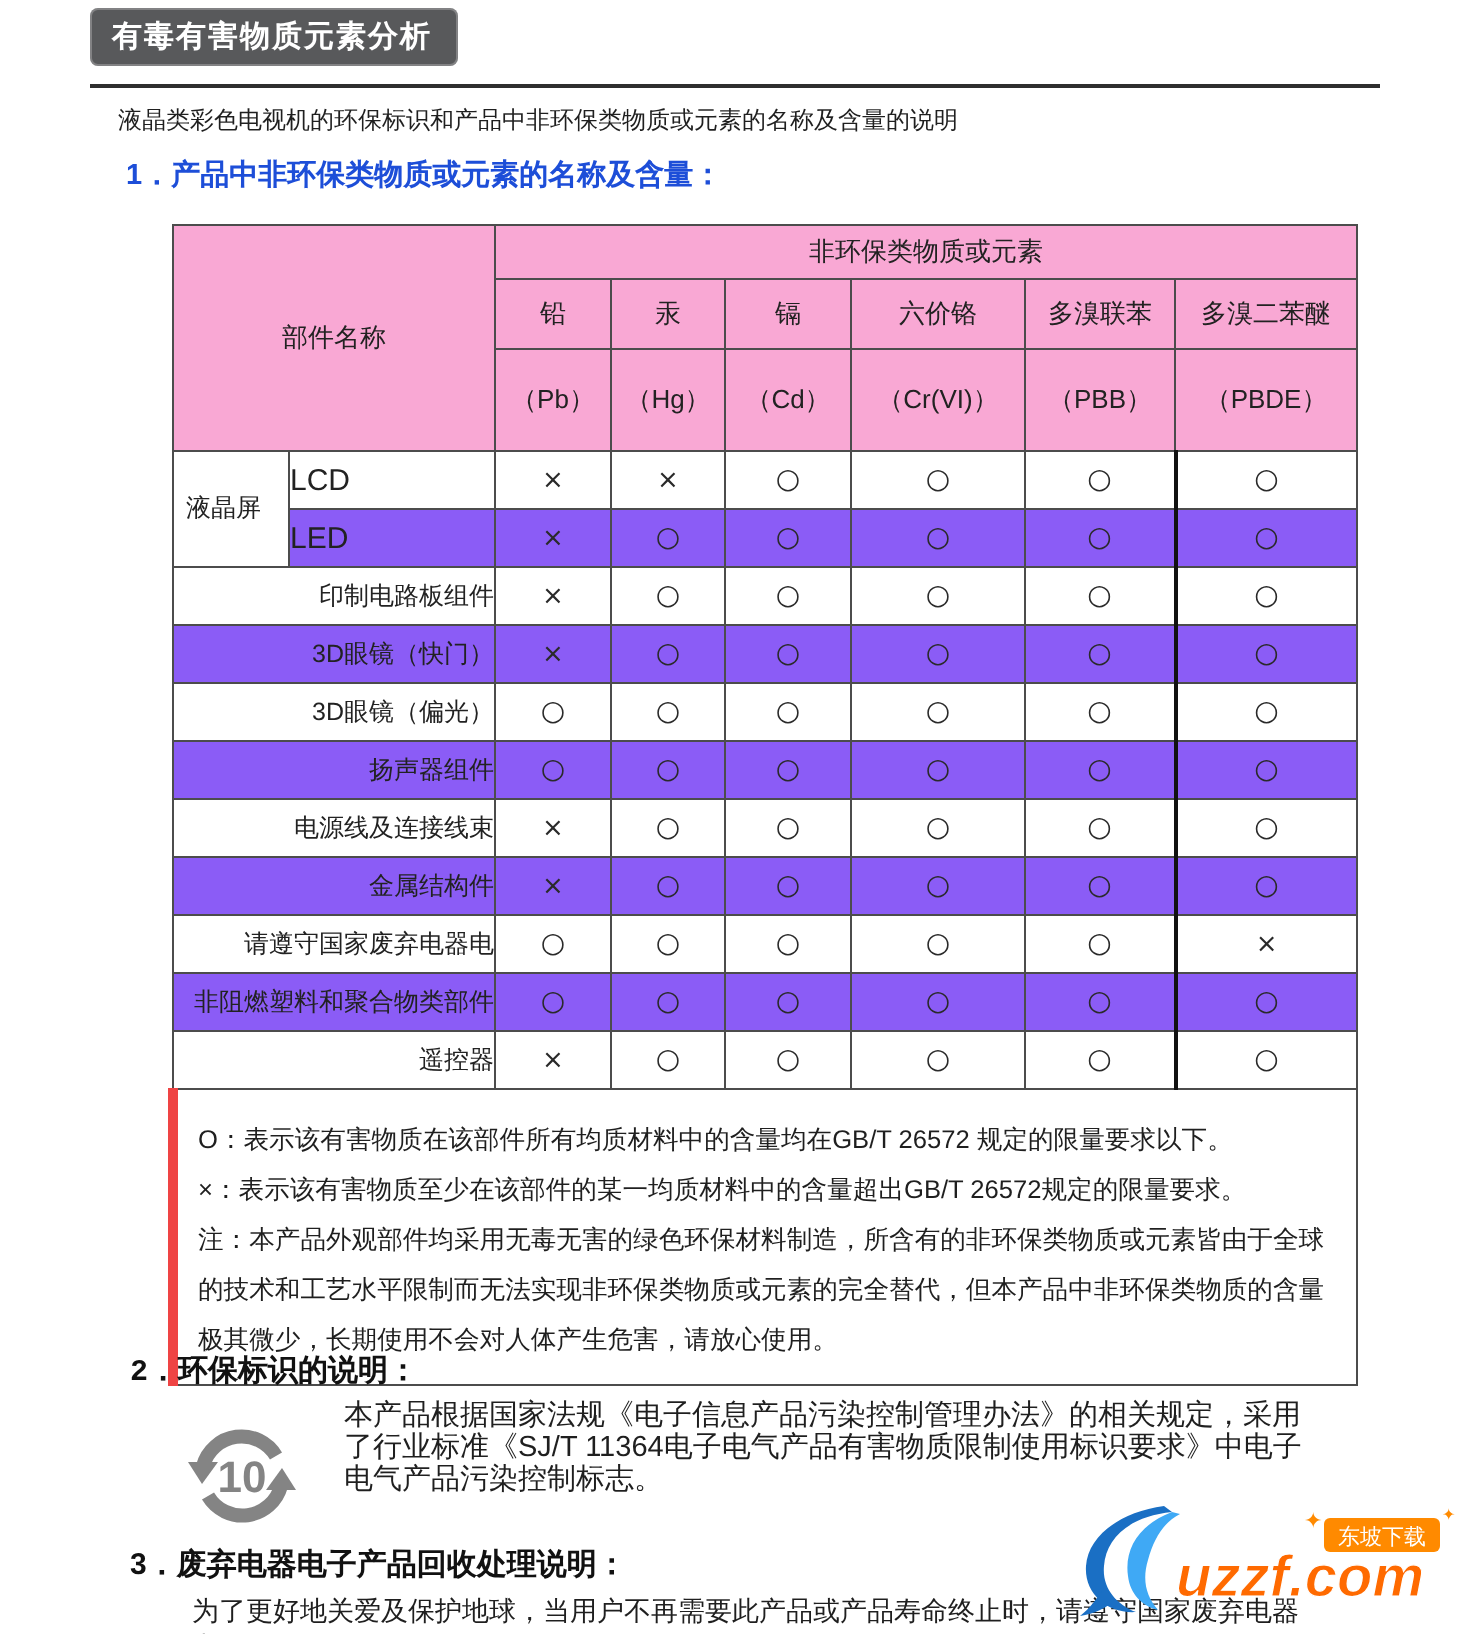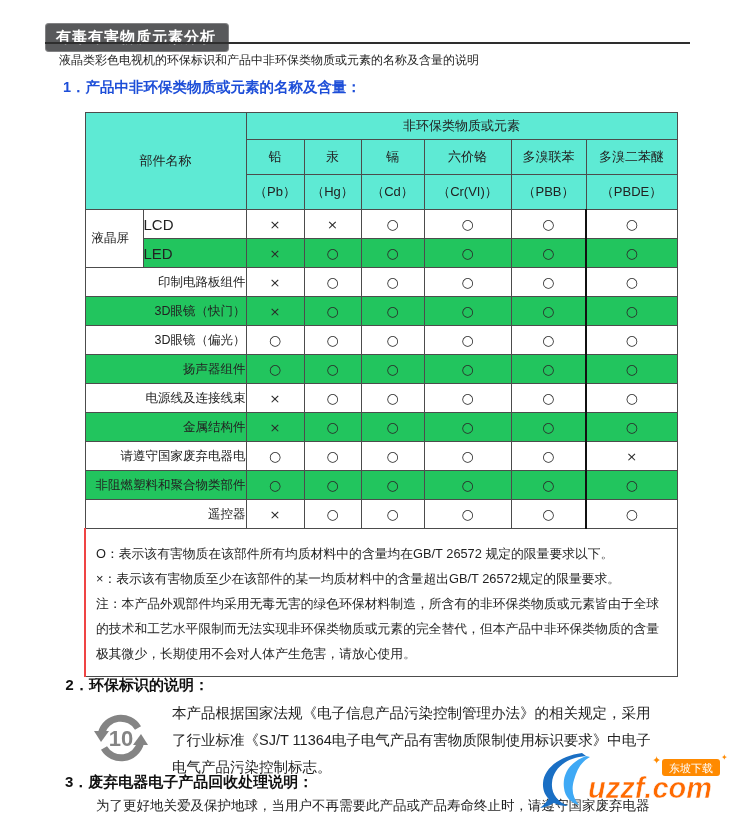--- a/index.html
+++ b/index.html
@@ -4,55 +4,55 @@
 <style>
   * { margin:0; padding:0; box-sizing:border-box; }
   html,body { width:729px; height:817px; }
   body {
     position:relative; background:#ffffff; overflow:hidden;
     font-family:"Liberation Sans","DejaVu Sans",sans-serif;
     color:#232323;
   }
   
   .badge {
-    position:absolute; left:45px; top:23px;
+    position:absolute; left:45px; top:4px;
     background:#58595b; color:#ffffff;
     font-size:15px; font-weight:bold; letter-spacing:1px;
     padding:5px 13px 5px 11px; border-radius:4px;
     box-shadow: inset 0 0 0 1px rgba(255,255,255,0.25);
   }
   .rule { position:absolute; left:45px; top:42px; width:645px; border-top:2px solid #2e2e2e; }
   .intro { position:absolute; left:59px; top:52px; font-size:12px; color:#1f1f1f; }
   .h1 { position:absolute; left:63px; top:78px; font-size:14.5px; font-weight:bold; color:#1d4ed8; }
 
   
   .table-wrap { position:absolute; left:84px; top:112px; }
   table { border-collapse:collapse; table-layout:fixed; width:592px; background:#fff; }
   th, td { border:1px solid #4c4c4c; font-weight:normal; }
-  thead th { background:#5eead4; font-size:13px; color:#222; text-align:center; }
+  thead th { background:#f9a8d4; font-size:13px; color:#222; text-align:center; }
   .gh { height:27px; }
   .sh { height:35px; }
-  .sy { height:35px; font-size:12.5px; }
+  .sy { height:51px; font-size:12.5px; }
   tbody td { height:29px; font-size:12.5px; color:#222; background:#fff; }
-  tbody tr.shaded td { background:#22c55e; }
+  tbody tr.shaded td { background:#8b5cf6; }
   td.group-cell { text-align:left; padding-left:6px; background:#fff !important; }
   td.sub-part { text-align:left; font-size:15px; }
   td.part-cell { text-align:right; padding-left:7px; }
   td.mark { text-align:center; font-size:14px; font-family:"DejaVu Sans",sans-serif; color:#2a2a2a; }
   td.mark.cross { font-size:13px; }
   tbody td:last-child { border-left:2px solid #111; }
-  tr.notes-row td { border-left:2px solid #ef4444; background:#fff !important; height:auto; }
+  tr.notes-row td { border-left:5px solid #ef4444; background:#fff !important; height:auto; }
   td.notes-cell { padding:12px 10px 10px 10px; text-align:left; }
   .note-line { font-size:12.8px; line-height:25px; color:#1f1f1f; }
 
   
   .sec-h { position:absolute; font-size:15px; font-weight:bold; color:#111; }
   .sec2-h { left:65px; top:676px;font-family:Liberation Mono, monospace; }
   .efup { position:absolute; left:94px; top:711px; width:54px; height:54px; }
-  .sec2-body { position:absolute; left:172px; top:700px; width:480px; font-size:14.5px; line-height:27px; color:#1f1f1f; }
+  .sec2-body { position:absolute; left:172px; top:700px; width:480px; font-size:14.5px; line-height:16px; color:#1f1f1f; }
 
   
   .sec3-h { left:65px; top:773px; }
   .sec3-body { position:absolute; left:96px; top:797px; width:565px; font-size:13.5px; color:#1f1f1f; }
 
   
   .watermark { position:absolute; left:538px; top:750px; width:191px; height:62px; }
 </style>
 </head>
 <body>

